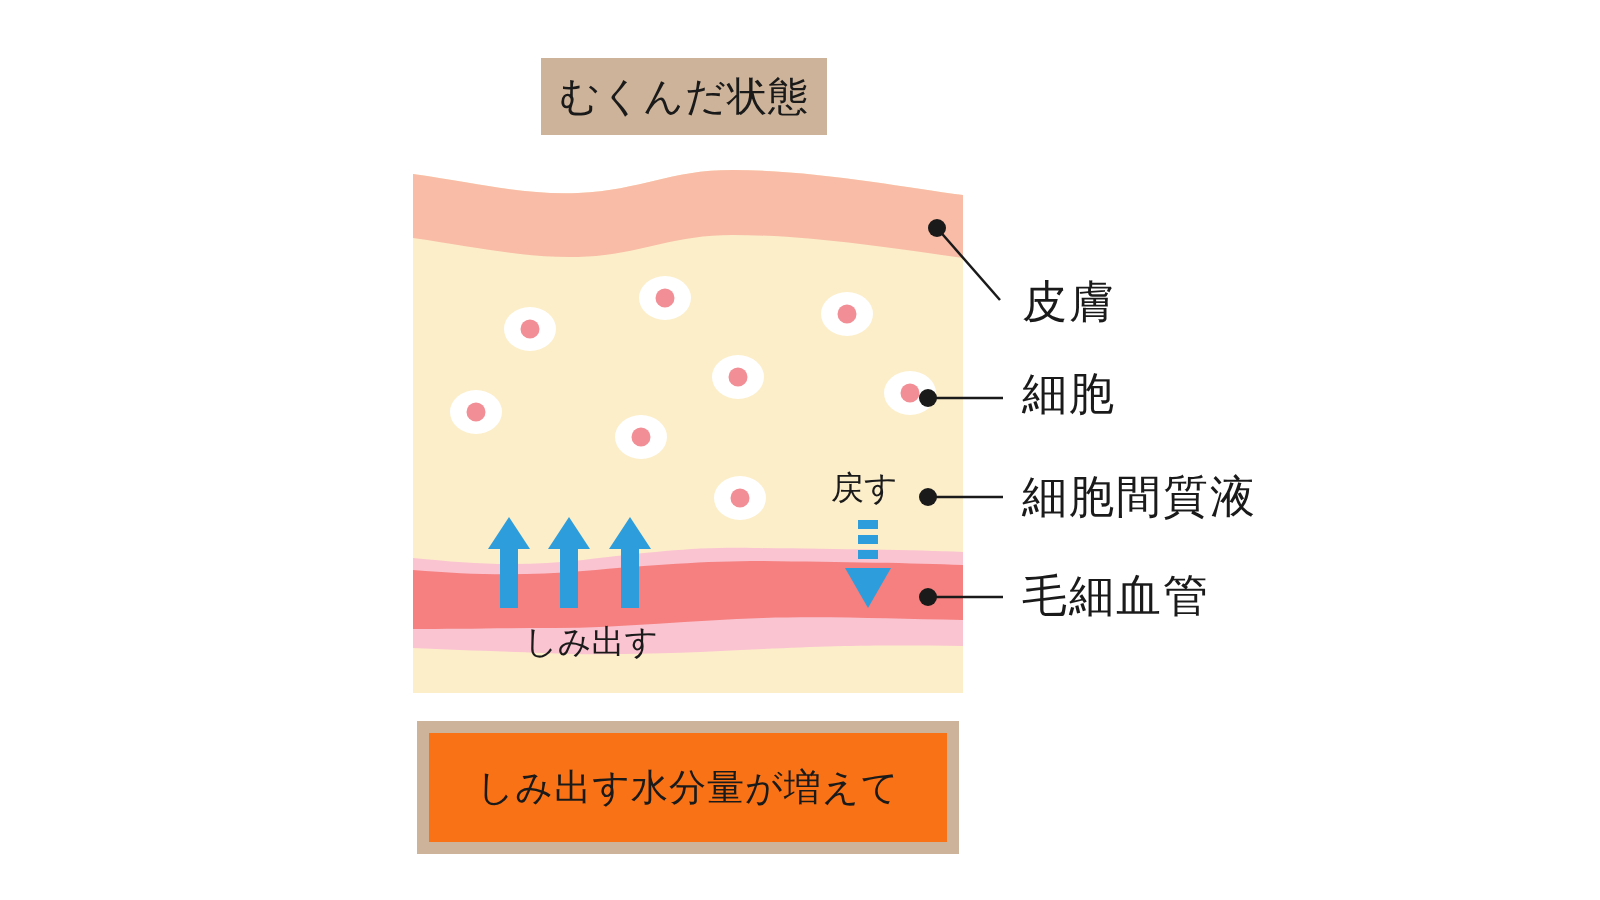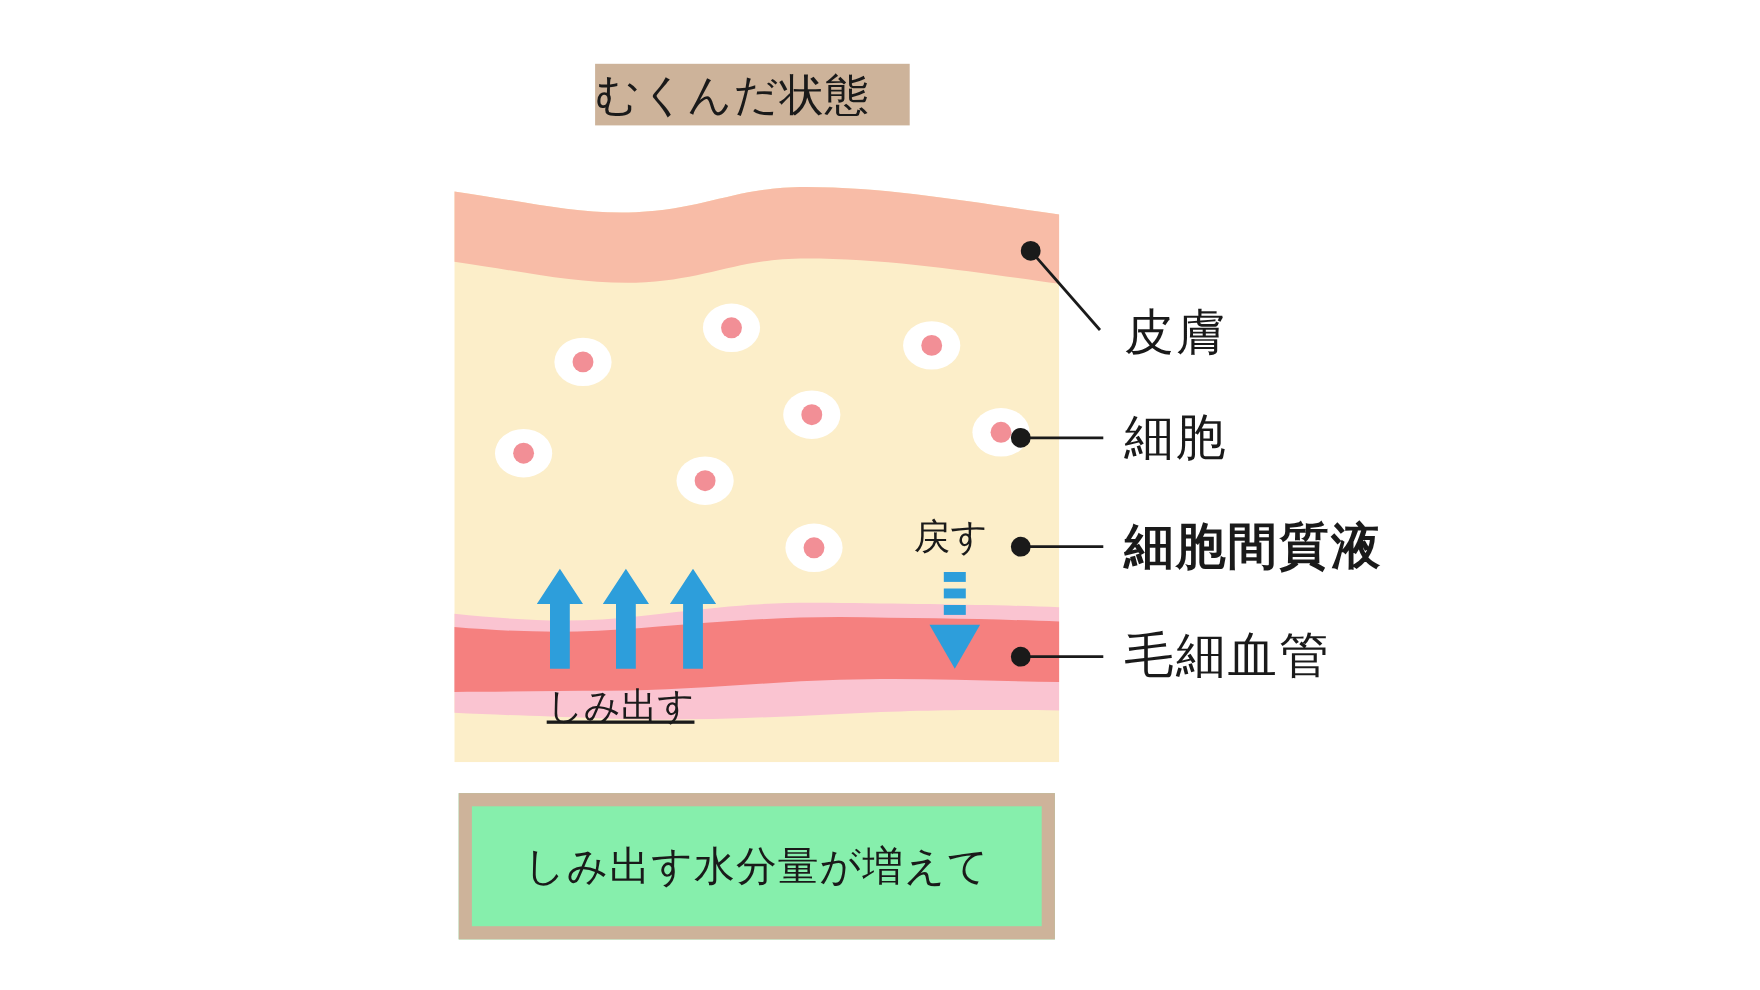--- a/index.html
+++ b/index.html
@@ -6,37 +6,37 @@
     --tan:#CDB39A; --cream:#FCEEC9; --epidermis:#F8BCA7;
     --cap-pink:#FAC4D1; --cap-red:#F5807F; --nucleus:#F28F96;
     --blue:#2D9EDB; --ink:#1A1A1A; --cell-white:#FFFFFF;
   }
   html,body{margin:0;padding:0;background:#fff;}
   .canvas{
     position:relative;width:1600px;height:900px;background:#fff;overflow:hidden;
     font-family:"DejaVu Sans","Liberation Sans",sans-serif;color:var(--ink);
   }
   .title-box{
-    position:absolute;left:541px;top:58px;width:286px;height:56px;
-    background:var(--tan);display:flex;align-items:center;justify-content:flex-start;
+    position:absolute;left:541px;top:58px;width:286px;height:77px;
+    background:var(--tan);display:flex;align-items:center;justify-content:center;
     font-size:40px;font-weight:500;letter-spacing:1px;
   }
   .skin-diagram{position:absolute;left:413px;top:168px;width:550px;height:525px;}
   .annotations{position:absolute;left:0;top:0;width:1600px;height:900px;pointer-events:none;}
   .inner-label{position:absolute;font-size:33px;line-height:38px;white-space:nowrap;}
-  .inner-label.seep{left:497px;top:623px;text-decoration:underline;}
+  .inner-label.seep{left:524px;top:623px;}
   .inner-label.return{left:831px;top:469px;}
   .side-label{position:absolute;left:1022px;font-size:45px;line-height:40px;white-space:nowrap;letter-spacing:2px;}
   .side-label.skin{top:282px;}
-  .side-label.cell{top:378px;}
-  .side-label.fluid{top:477px;font-weight:bold;}
+  .side-label.cell{top:378px;font-family:Liberation Mono, monospace;}
+  .side-label.fluid{top:477px;}
   .side-label.capillary{top:576px;}
   .caption-box{
     position:absolute;left:417px;top:721px;width:542px;height:133px;box-sizing:border-box;
-    border:12px solid var(--tan);background:#86efac;
+    border:12px solid var(--tan);background:#f97316;
     display:flex;flex-direction:column;align-items:center;justify-content:center;
     font-size:37px;line-height:50px;text-align:left;letter-spacing:1px;
   }
   .fill-cream{fill:var(--cream);}
   .fill-epidermis{fill:var(--epidermis);}
   .fill-cap-pink{fill:var(--cap-pink);}
   .fill-cap-red{fill:var(--cap-red);}
   .cell-body{fill:var(--cell-white);}
   .cell-nucleus{fill:var(--nucleus);}
   .arrow-up,.arrow-down,.arrow-dash{fill:var(--blue);}

